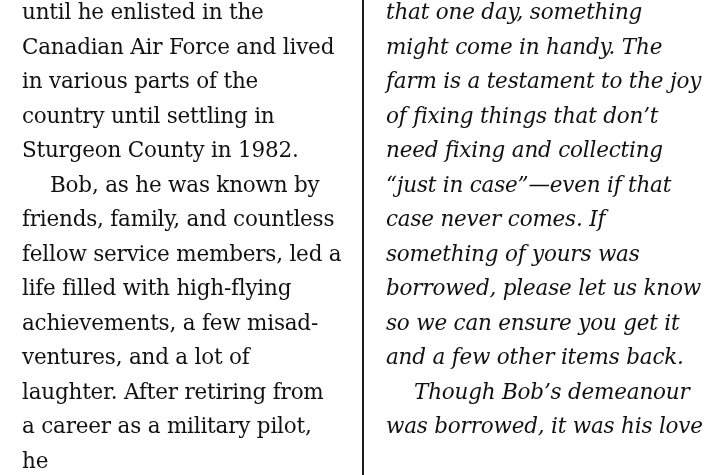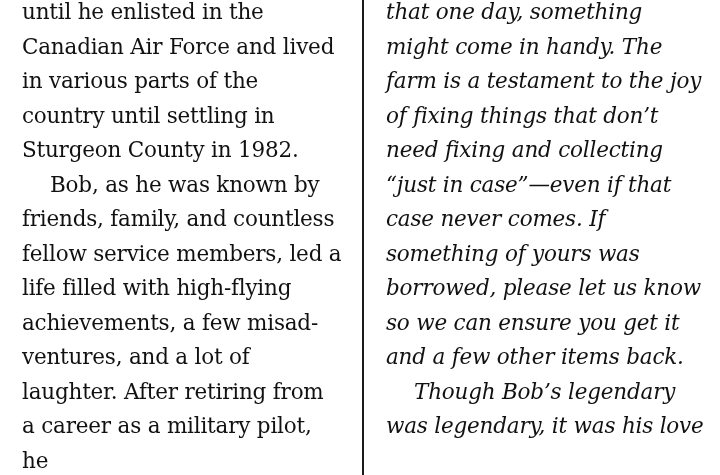--- a/index.html
+++ b/index.html
@@ -74,17 +74,17 @@
 
     <div class="column col-left">
       <p class="body-text para clip-top">until he enlisted in the Canadian Air Force and lived in various parts of the country until settling in Sturgeon County in 1982.</p>
       <p class="body-text para indent">Bob, as he was known by friends, family, and countless fellow service members, led a life filled with high-flying achievements, a few misad-ventures, and a lot of laughter. After retiring from a career as a military pilot, he</p>
     </div>
 
     <div class="rule"></div>
 
     <div class="column col-right">
       <p class="body-text para clip-top">that one day, something might come in handy. The farm is a testament to the joy of fixing things that don’t need fixing and collecting “just in case”—even if that case never comes. If something of yours was borrowed, please let us know so we can ensure you get it and a few other items back.</p>
-      <p class="body-text para indent">Though Bob’s legendary was legendary, it was his love</p>
+      <p class="body-text para indent">Though Bob’s demeanour was borrowed, it was his love</p>
     </div>
 
   </div>
 </div>
 
 </body></html>

